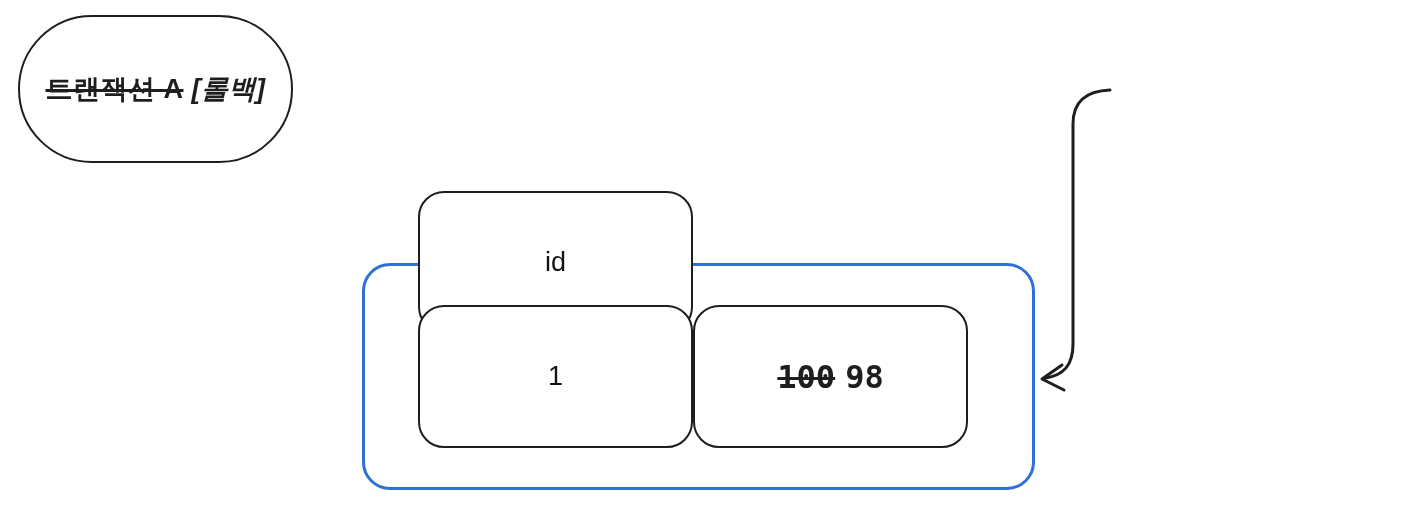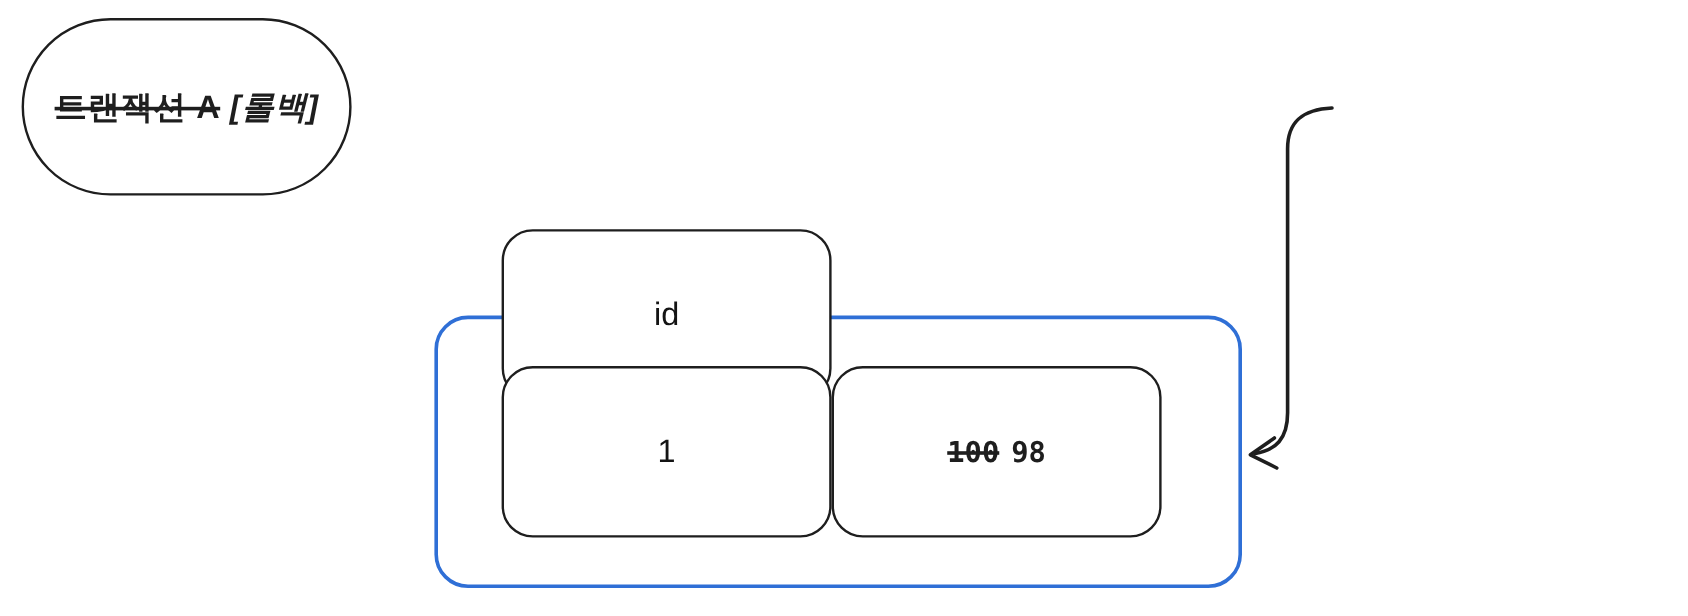--- a/index.html
+++ b/index.html
@@ -54,21 +54,21 @@
   .cell-header-rt   { left: 693px; top: 163px; width: 275px; height: 142px; }
   .cell-data-id     { left: 418px; top: 305px; width: 275px; height: 143px; }
   .cell-data-rt     { left: 693px; top: 305px; width: 275px; height: 143px; }
   .cell-text {
     font-size: 27px;
     color: #141414;
     white-space: nowrap;
   }
   .ticket-value {
     font-family: "DejaVu Sans Mono", monospace;
-    font-size: 24px;
+    font-size: 32px;
     font-weight: 600;
     color: #1e1e1e;
     white-space: nowrap;
   }
   .old-value {
     text-decoration: line-through;
     text-decoration-thickness: 2.5px;
     margin-right: 10px;
   }
   

